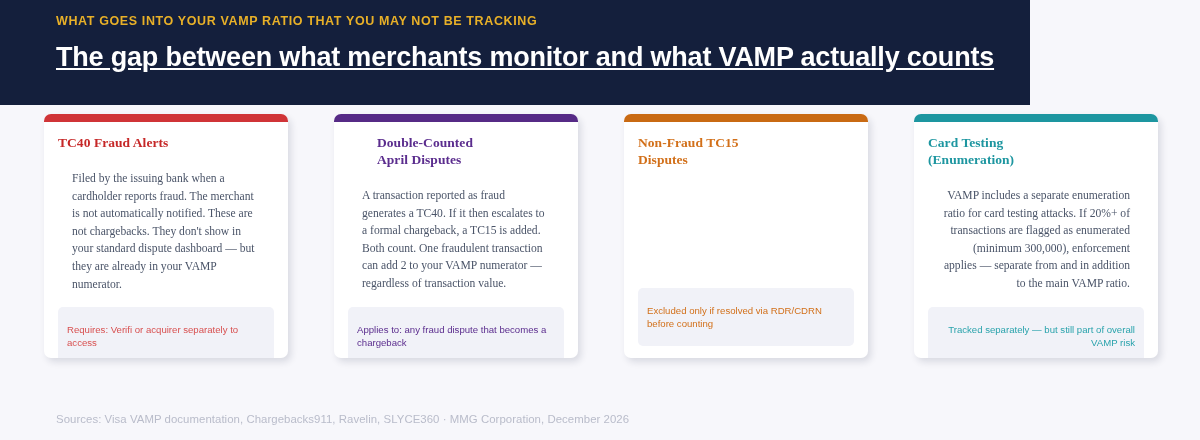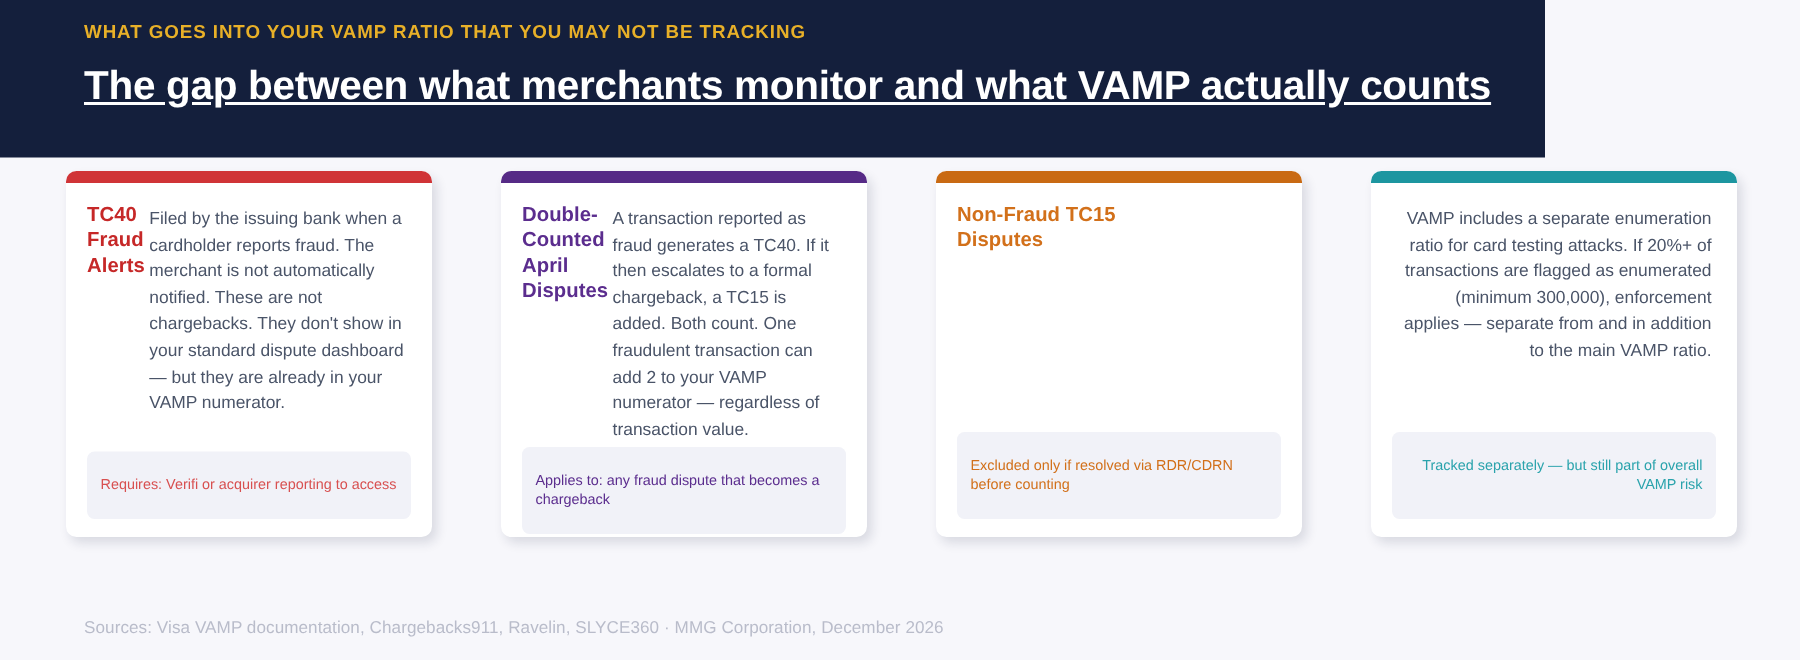--- a/index.html
+++ b/index.html
@@ -67,36 +67,37 @@
   }
   .card-accent {
     height: 8px;
     width: 100%;
     flex: 0 0 auto;
   }
   .card-inner {
     flex: 1 1 auto;
     padding: 12px 14px 0 14px;
     display: flex;
-    flex-direction: row;
+    flex-direction: column;
     box-sizing: border-box;
+    font-family: Liberation Serif, serif;
   }
   .card-title {
     font-size: 13.5px;
     font-weight: bold;
     line-height: 17px;
     letter-spacing: 0.05px;
     margin: 0 0 5px 0;
   }
   .card-title .t-line { display: block; }
   .card-body {
     font-size: 11.6px;
     line-height: 17.6px;
     color: #4a5468;
-    margin: 3px;
+    margin: 14px;
     flex: 1 1 auto;
   }
   .card-badge {
     margin: 0 14px 12px 14px;
     background: #f1f2f8;
     border-radius: 5px;
     padding: 16px 9px;
     font-size: 9.6px;
     line-height: 13px;
     box-sizing: border-box;
@@ -126,27 +127,27 @@
 <div class="cards">
 
   <div class="card">
     <div class="card-accent" style="background: rgb(208, 52, 55);"></div>
     <div class="card-inner">
       <div class="card-title" style="color: rgb(198, 40, 40);">
         <span class="t-line">TC40 Fraud Alerts</span>
       </div>
       <p class="card-body" style="color: rgb(74, 84, 104);">Filed by the issuing bank when a cardholder reports fraud. The merchant is not automatically notified. These are not chargebacks. They don't show in your standard dispute dashboard — but they are already in your VAMP numerator.</p>
     </div>
-    <div class="card-badge" style="color: rgb(216, 80, 80); background: rgb(241, 242, 248);">Requires: Verifi or acquirer reporting to access</div>
+    <div class="card-badge" style="color: rgb(216, 80, 80); background: rgb(241, 242, 248);">Requires: Verifi or acquirer separately to access</div>
   </div>
 
   <div class="card">
     <div class="card-accent" style="background: rgb(86, 42, 134);"></div>
     <div class="card-inner">
-      <div class="card-title" style="color: rgb(91, 45, 142);">
+      <div class="card-title" style="color: rgb(91, 45, 142); margin-left: 29px;">
         <span class="t-line">Double-Counted</span>
         <span class="t-line">April Disputes</span>
       </div>
       <p class="card-body" style="color: rgb(74, 84, 104);">A transaction reported as fraud generates a TC40. If it then escalates to a formal chargeback, a TC15 is added. Both count. One fraudulent transaction can add 2 to your VAMP numerator — regardless of transaction value.</p>
     </div>
     <div class="card-badge" style="color: rgb(91, 45, 142); background: rgb(241, 242, 248);">Applies to: any fraud dispute that becomes a chargeback</div>
   </div>
 
   <div class="card">
     <div class="card-accent" style="background: rgb(201, 106, 19);"></div>
@@ -155,20 +156,24 @@
         <span class="t-line">Non-Fraud TC15</span>
         <span class="t-line">Disputes</span>
       </div>
     </div>
     <div class="card-badge" style="color: rgb(210, 112, 26); background: rgb(241, 242, 248);">Excluded only if resolved via RDR/CDRN before counting</div>
   </div>
 
   <div class="card">
     <div class="card-accent" style="background: rgb(29, 150, 160);"></div>
     <div class="card-inner">
+      <div class="card-title" style="color: rgb(29, 150, 160);">
+        <span class="t-line">Card Testing</span>
+        <span class="t-line">(Enumeration)</span>
+      </div>
       <p class="card-body" style="color: rgb(74, 84, 104); text-align: right;">VAMP includes a separate enumeration ratio for card testing attacks. If 20%+ of transactions are flagged as enumerated (minimum 300,000), enforcement applies — separate from and in addition to the main VAMP ratio.</p>
     </div>
     <div class="card-badge" style="color: rgb(42, 163, 172); background: rgb(241, 242, 248); text-align: right;">Tracked separately — but still part of overall VAMP risk</div>
   </div>
 
 </div>
 
 <div class="footer">Sources: Visa VAMP documentation, Chargebacks911, Ravelin, SLYCE360  ·  MMG Corporation, December 2026</div>
 
 </body></html>

